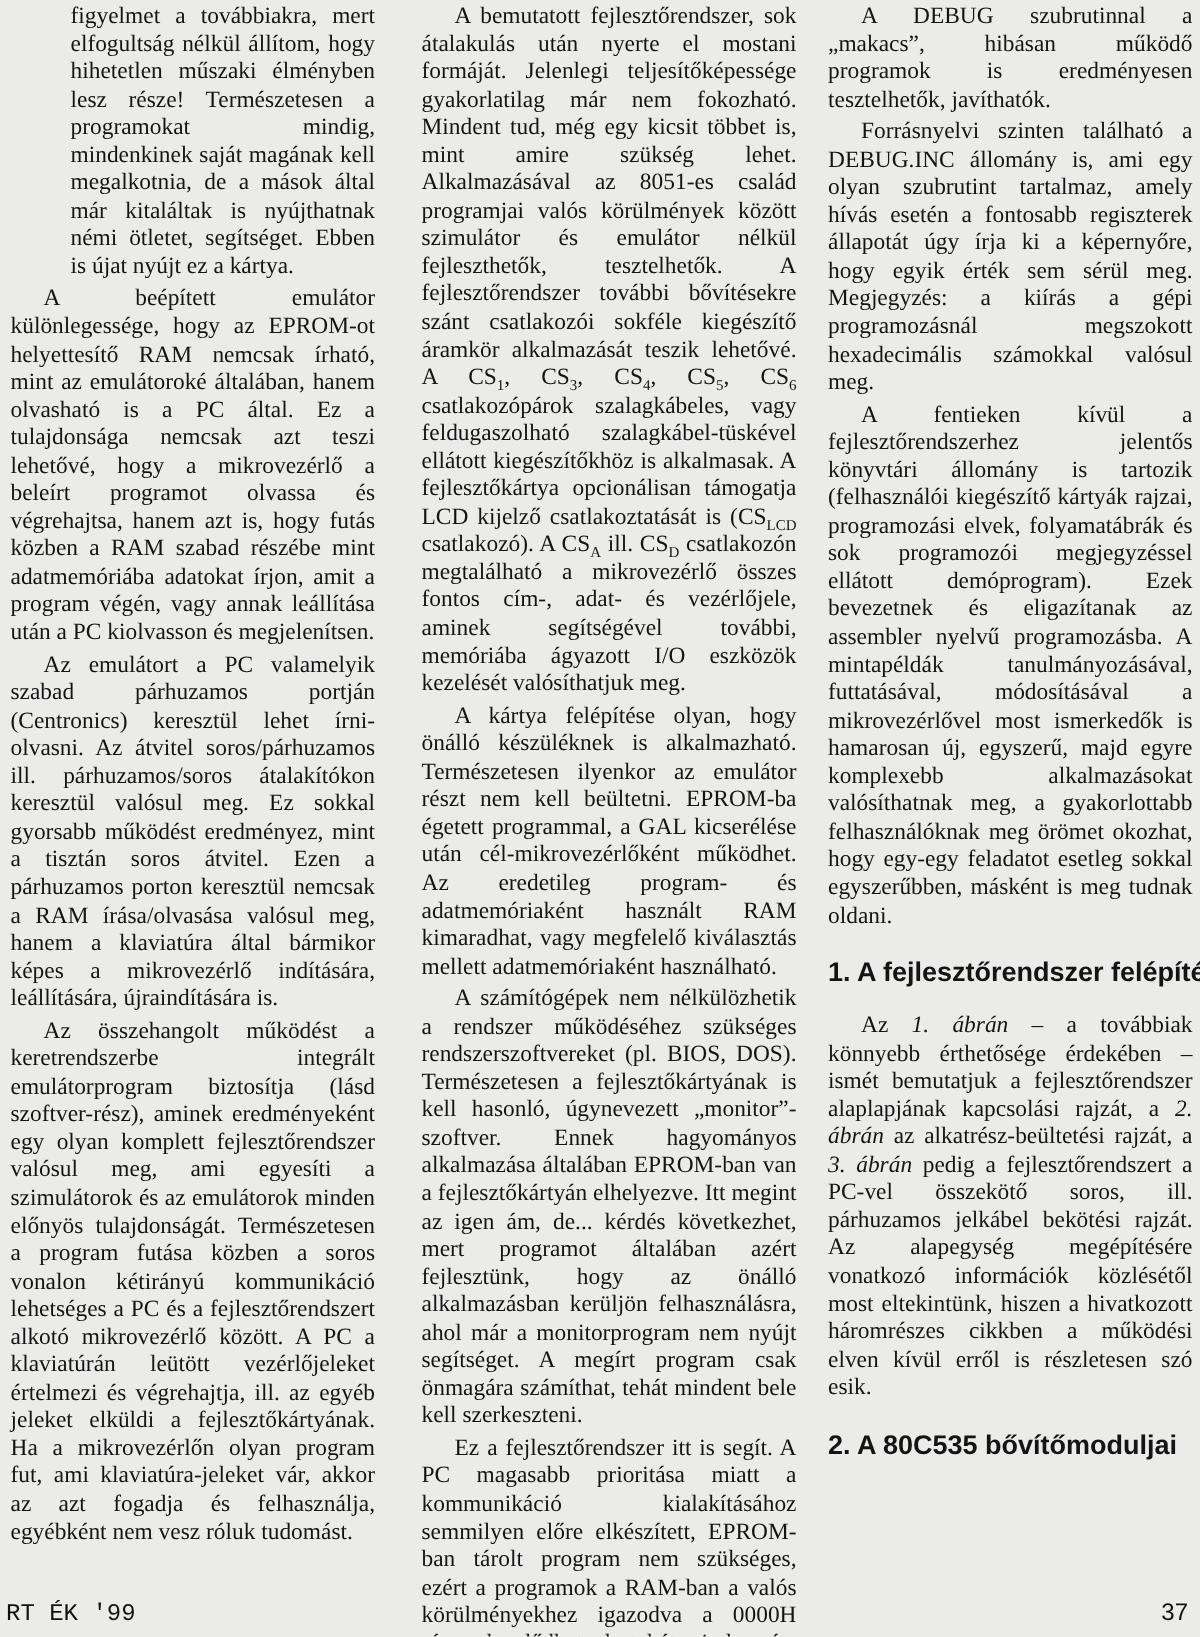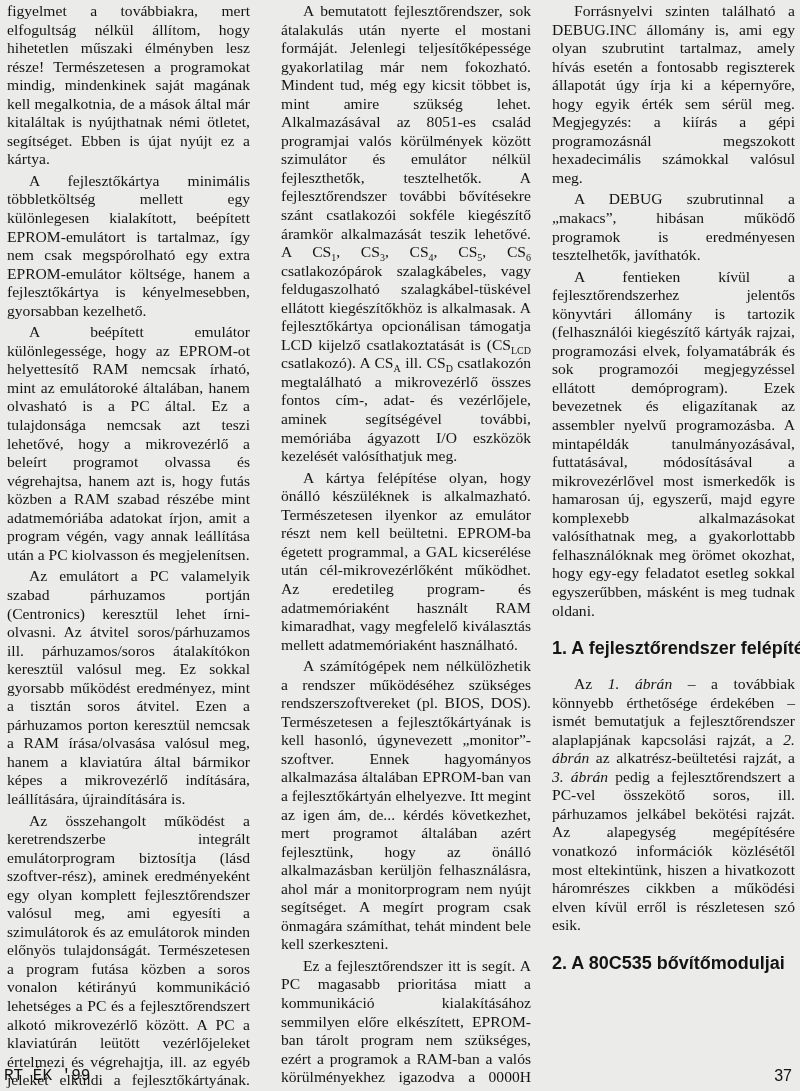--- a/index.html
+++ b/index.html
@@ -13,58 +13,57 @@
   .col {
     position: absolute; top: 2px;
     font-size: 15.6px; line-height: 18.55px;
     text-align: justify;
     hyphens: manual;
   }
   .c1 { left: 7px;   width: 243px; }
   .c2 { left: 281px; width: 250px; }
   .c3 { left: 552px; width: 243px; }
   .col p { margin: 0 0 3px 0; text-indent: 22px; }
-  .col p.noindent { text-indent: 0; }
+  .col p.noindent { text-indent: 0; margin-left: 40px; }
   h2 {
     font-family: "Liberation Sans", sans-serif;
     font-weight: bold; font-size: 18px; line-height: 20px;
     margin: 18px 0 17px 0; text-align: left; white-space: nowrap;
   }
   .footer {
     position: absolute; bottom: 6px;
     font-family: "Liberation Sans", sans-serif;
     font-size: 16px; color: #111;
   }
   .footer-left { left: 4px; font-family: Liberation Mono, monospace; }
   .footer-right { right: 8px; text-align: right; }
   sub { font-size: 10px; line-height: 0; }
   em { }
 </style>
 </head>
 <body>
 
 <div class="col c1">
   <p class="noindent">figyelmet a továbbiakra, mert elfogultság nélkül állítom, hogy hihetetlen műszaki élményben lesz része! Természetesen a programokat mindig, mindenkinek saját magának kell megalkotnia, de a mások által már kitaláltak is nyújthatnak némi ötletet, segítséget. Ebben is újat nyújt ez a kártya.</p>
-  <p>A fejlesztőkártya minimális többletköltség mellett egy különlegesen kialakított, beépített EPROM-emulátort is tartalmaz, így nem csak megspórolható egy extra EPROM-emulátor költsége, hanem a fejlesztőkártya is kényelmesebben, gyorsabban kezelhető.</p>
   <p>A beépített emulátor különlegessége, hogy az EPROM-ot helyettesítő RAM nemcsak írható, mint az emulátoroké általában, hanem olvasható is a PC által. Ez a tulajdonsága nemcsak azt teszi lehetővé, hogy a mikrovezérlő a beleírt programot olvassa és végrehajtsa, hanem azt is, hogy futás közben a RAM szabad részébe mint adatmemóriába adatokat írjon, amit a program végén, vagy annak leállítása után a PC kiolvasson és megjelenítsen.</p>
   <p>Az emulátort a PC valamelyik szabad párhuzamos portján (Centronics) keresztül lehet írni-olvasni. Az átvitel soros/párhuzamos ill. párhuzamos/soros átalakítókon keresztül valósul meg. Ez sokkal gyorsabb működést eredményez, mint a tisztán soros átvitel. Ezen a párhuzamos porton keresztül nemcsak a RAM írása/olvasása valósul meg, hanem a klaviatúra által bármikor képes a mikrovezérlő indítására, leállítására, újraindítására is.</p>
   <p>Az összehangolt működést a keretrendszerbe integrált emulátorprogram biztosítja (lásd szoftver-rész), aminek eredményeként egy olyan komplett fejlesztőrendszer valósul meg, ami egyesíti a szimulátorok és az emulátorok minden előnyös tulajdonságát. Természetesen a program futása közben a soros vonalon kétirányú kommunikáció lehetséges a PC és a fejlesztőrendszert alkotó mikrovezérlő között. A PC a klaviatúrán leütött vezérlőjeleket értelmezi és végrehajtja, ill. az egyéb jeleket elküldi a fejlesztőkártyának. Ha a mikrovezérlőn olyan program fut, ami klaviatúra-jeleket vár, akkor az azt fogadja és felhasználja, egyébként nem vesz róluk tudomást.</p>
 
 </div>
 
 <div class="col c2">
   <p><span>A bemutatott fejlesztőrendszer, sok átalakulás után nyerte el mostani formáját. Jelenlegi teljesítőképessége gyakorlatilag már nem fokozható. Mindent tud, még egy kicsit többet is, mint amire szükség lehet. Alkalmazásával az 8051-es család programjai valós körülmények között szimulátor és emulátor nélkül fejleszthetők, tesztelhetők. A fejlesztőrendszer további bővítésekre szánt csatlakozói sokféle kiegészítő áramkör alkalmazását teszik lehetővé. A </span><span id="cs-list"><span>CS<sub>1</sub></span>, <span>CS<sub>3</sub></span>, <span>CS<sub>4</sub></span>, <span>CS<sub>5</sub></span>, <span>CS<sub>6</sub></span></span><span> csatlakozópárok szalagkábeles, vagy feldugaszolható szalagkábel-tüskével ellátott kiegészítőkhöz is alkalmasak. A fejlesztőkártya opcionálisan támogatja LCD kijelző csatlakoztatását is (</span><span>CS</span><sub>LCD</sub><span> csatlakozó). A </span><span>CS</span><sub>A</sub><span> ill. </span><span>CS</span><sub>D</sub><span> csatlakozón megtalálható a mikrovezérlő összes fontos cím-, adat- és vezérlőjele, aminek segítségével további, memóriába ágyazott I/O eszközök kezelését valósíthatjuk meg.</span></p>
   <p>A kártya felépítése olyan, hogy önálló készüléknek is alkalmazható. Természetesen ilyenkor az emulátor részt nem kell beültetni. EPROM-ba égetett programmal, a GAL kicserélése után cél-mikrovezérlőként működhet. Az eredetileg program- és adatmemóriaként használt RAM kimaradhat, vagy megfelelő kiválasztás mellett adatmemóriaként használható.</p>
   <p>A számítógépek nem nélkülözhetik a rendszer működéséhez szükséges rendszerszoftvereket (pl. BIOS, DOS). Természetesen a fejlesztőkártyának is kell hasonló, úgynevezett „monitor”-szoftver. Ennek hagyományos alkalmazása általában EPROM-ban van a fejlesztőkártyán elhelyezve. Itt megint az igen ám, de... kérdés következhet, mert programot általában azért fejlesztünk, hogy az önálló alkalmazásban kerüljön felhasználásra, ahol már a monitorprogram nem nyújt segítséget. A megírt program csak önmagára számíthat, tehát mindent bele kell szerkeszteni.</p>
   <p>Ez a fejlesztőrendszer itt is segít. A PC magasabb prioritása miatt a kommunikáció kialakításához semmilyen előre elkészített, EPROM-ban tárolt program nem szükséges, ezért a programok a RAM-ban a valós körülményekhez igazodva a 0000H címen kezdődhetnek, tehát minden cím ugyanaz lehet, mint amilyen önálló működés keretei között lesz. A szükséges monitor-</p>
 </div>
 
 <div class="col c3">
+  <p>A DEBUG szubrutinnal a „makacs”, hibásan működő programok is eredményesen tesztelhetők, javíthatók.</p>
   <p>Forrásnyelvi szinten található a DEBUG.INC állomány is, ami egy olyan szubrutint tartalmaz, amely hívás esetén a fontosabb regiszterek állapotát úgy írja ki a képernyőre, hogy egyik érték sem sérül meg. Megjegyzés: a kiírás a gépi programozásnál megszokott hexadecimális számokkal valósul meg.</p>
-  <p>A DEBUG szubrutinnal a „makacs”, hibásan működő programok is eredményesen tesztelhetők, javíthatók.</p>
   <p>A fentieken kívül a fejlesztőrendszerhez jelentős könyvtári állomány is tartozik (felhasználói kiegészítő kártyák rajzai, programozási elvek, folyamatábrák és sok programozói megjegyzéssel ellátott demóprogram). Ezek bevezetnek és eligazítanak az assembler nyelvű programozásba. A mintapéldák tanulmányozásával, futtatásával, módosításával a mikrovezérlővel most ismerkedők is hamarosan új, egyszerű, majd egyre komplexebb alkalmazásokat valósíthatnak meg, a gyakorlottabb felhasználóknak meg örömet okozhat, hogy egy-egy feladatot esetleg sokkal egyszerűbben, másként is meg tudnak oldani.</p>
   <h2>1. A fejlesztőrendszer felépítése</h2>
   <p><span>Az </span><em>1. ábrán</em><span> – a továbbiak könnyebb érthetősége érdekében – ismét bemutatjuk a fejlesztőrendszer alaplapjának kapcsolási rajzát, a </span><em>2. ábrán</em><span> az alkatrész-beültetési rajzát, a </span><em>3. ábrán</em><span> pedig a fejlesztőrendszert a PC-vel összekötő soros, ill. párhuzamos jelkábel bekötési rajzát. Az alapegység megépítésére vonatkozó információk közlésétől most eltekintünk, hiszen a hivatkozott háromrészes cikkben a működési elven kívül erről is részletesen szó esik.</span></p>
   <h2>2. A 80C535 bővítőmoduljai</h2>
 
 </div>
 
 <div class="footer footer-left">RT ÉK '99</div>
 <div class="footer footer-right">37</div>
 

